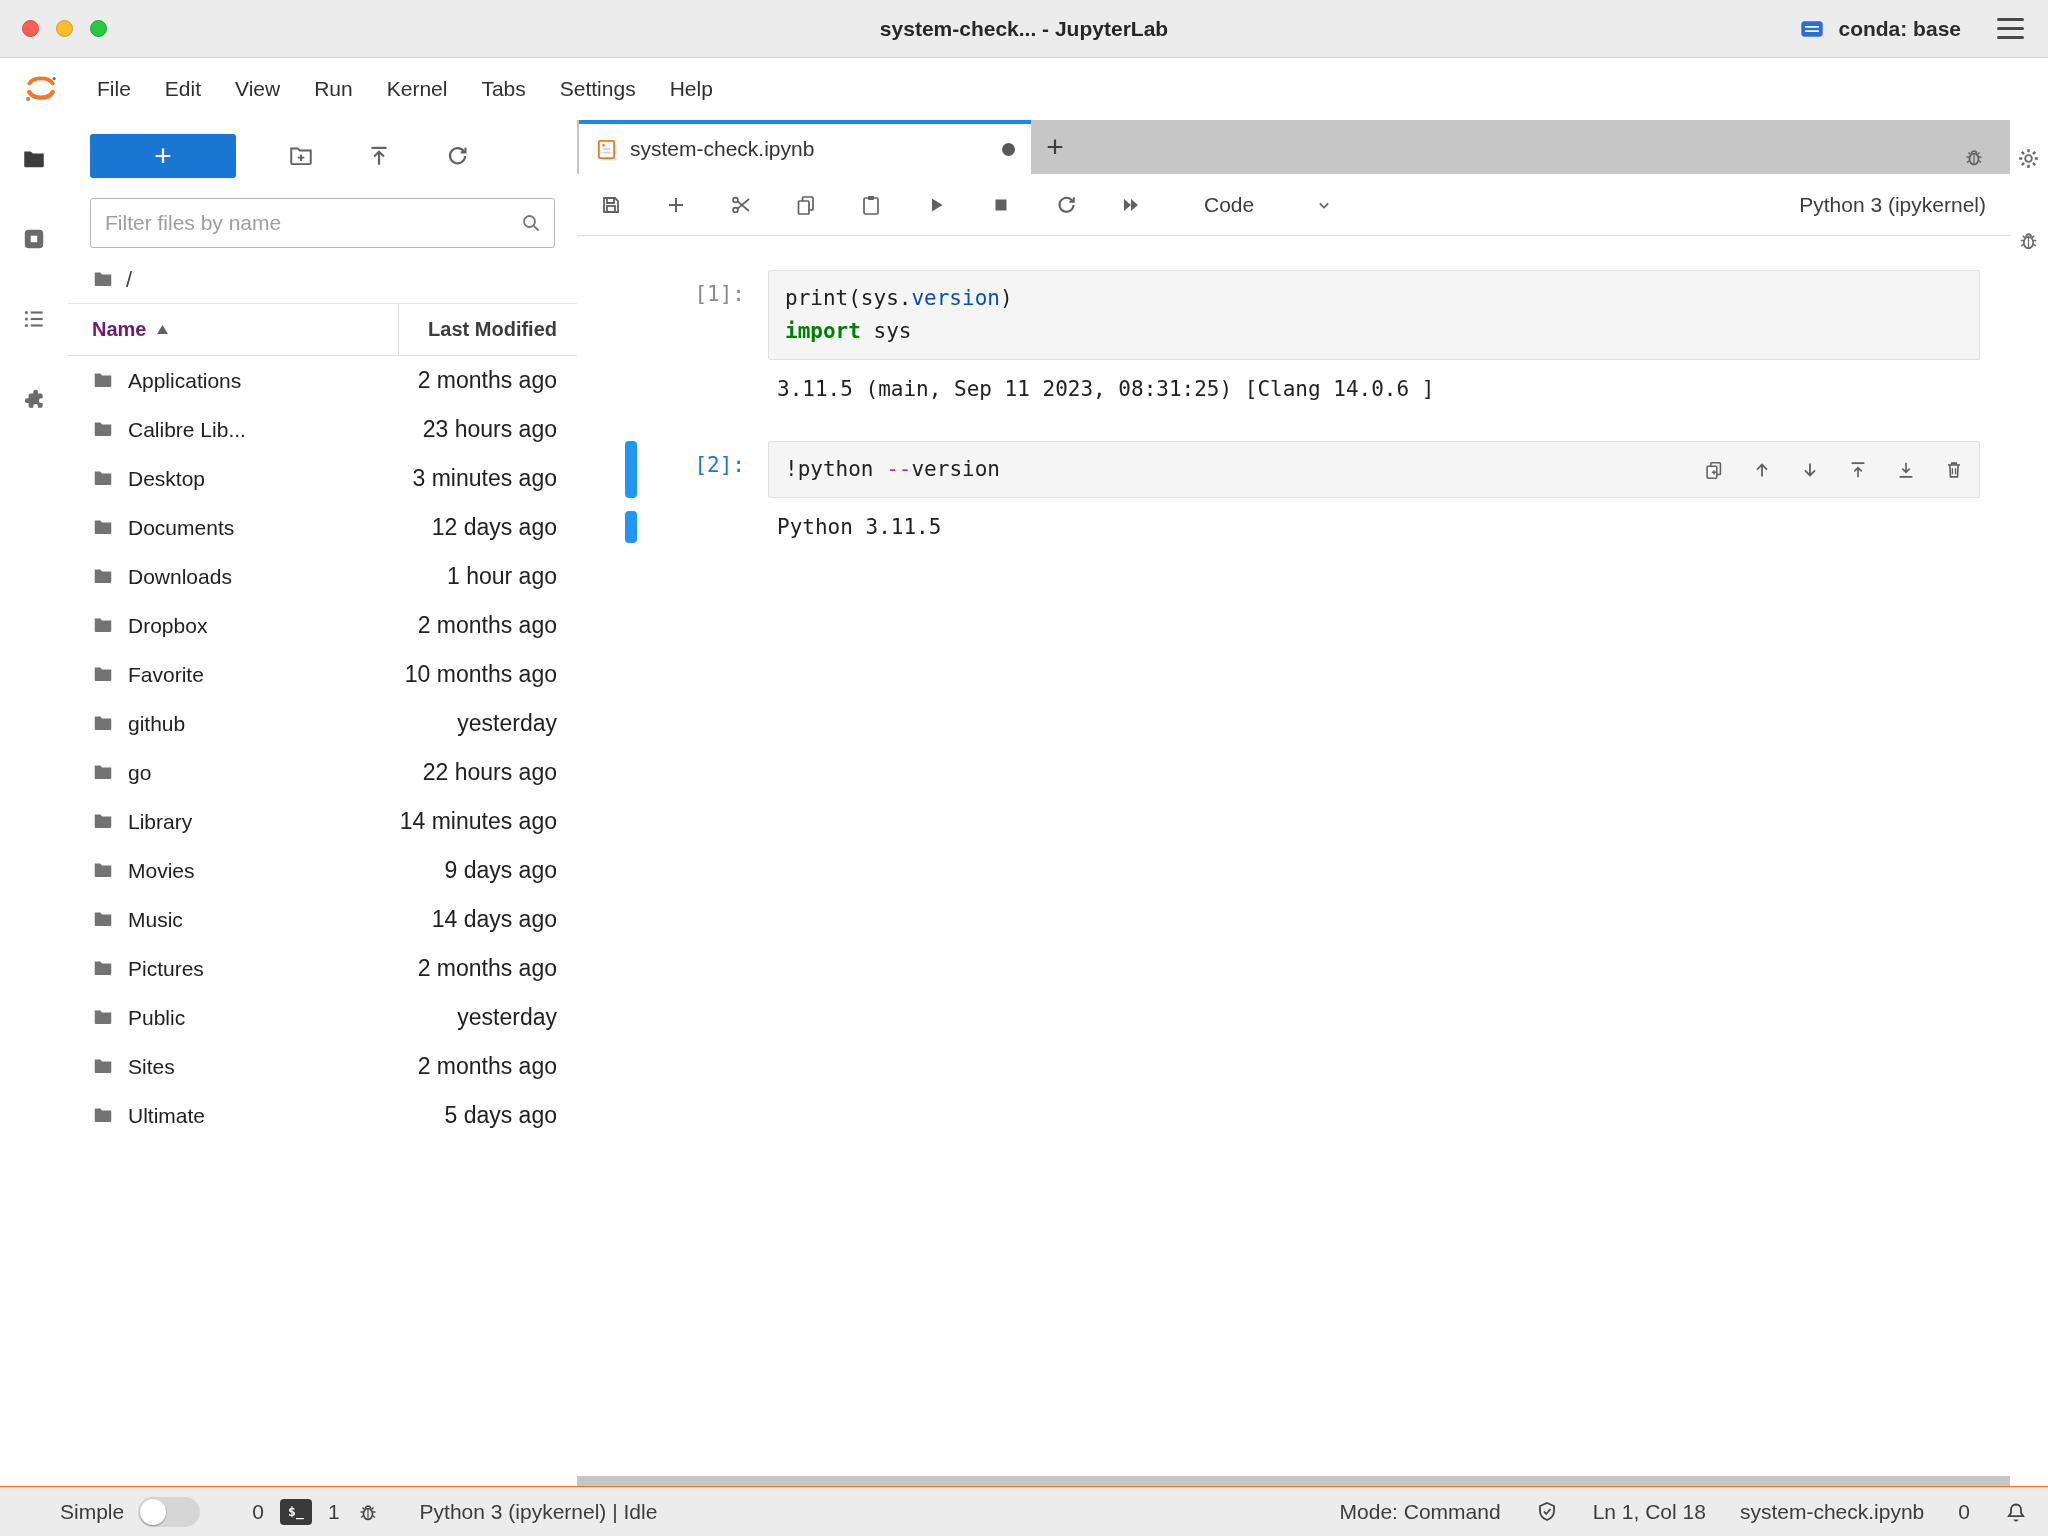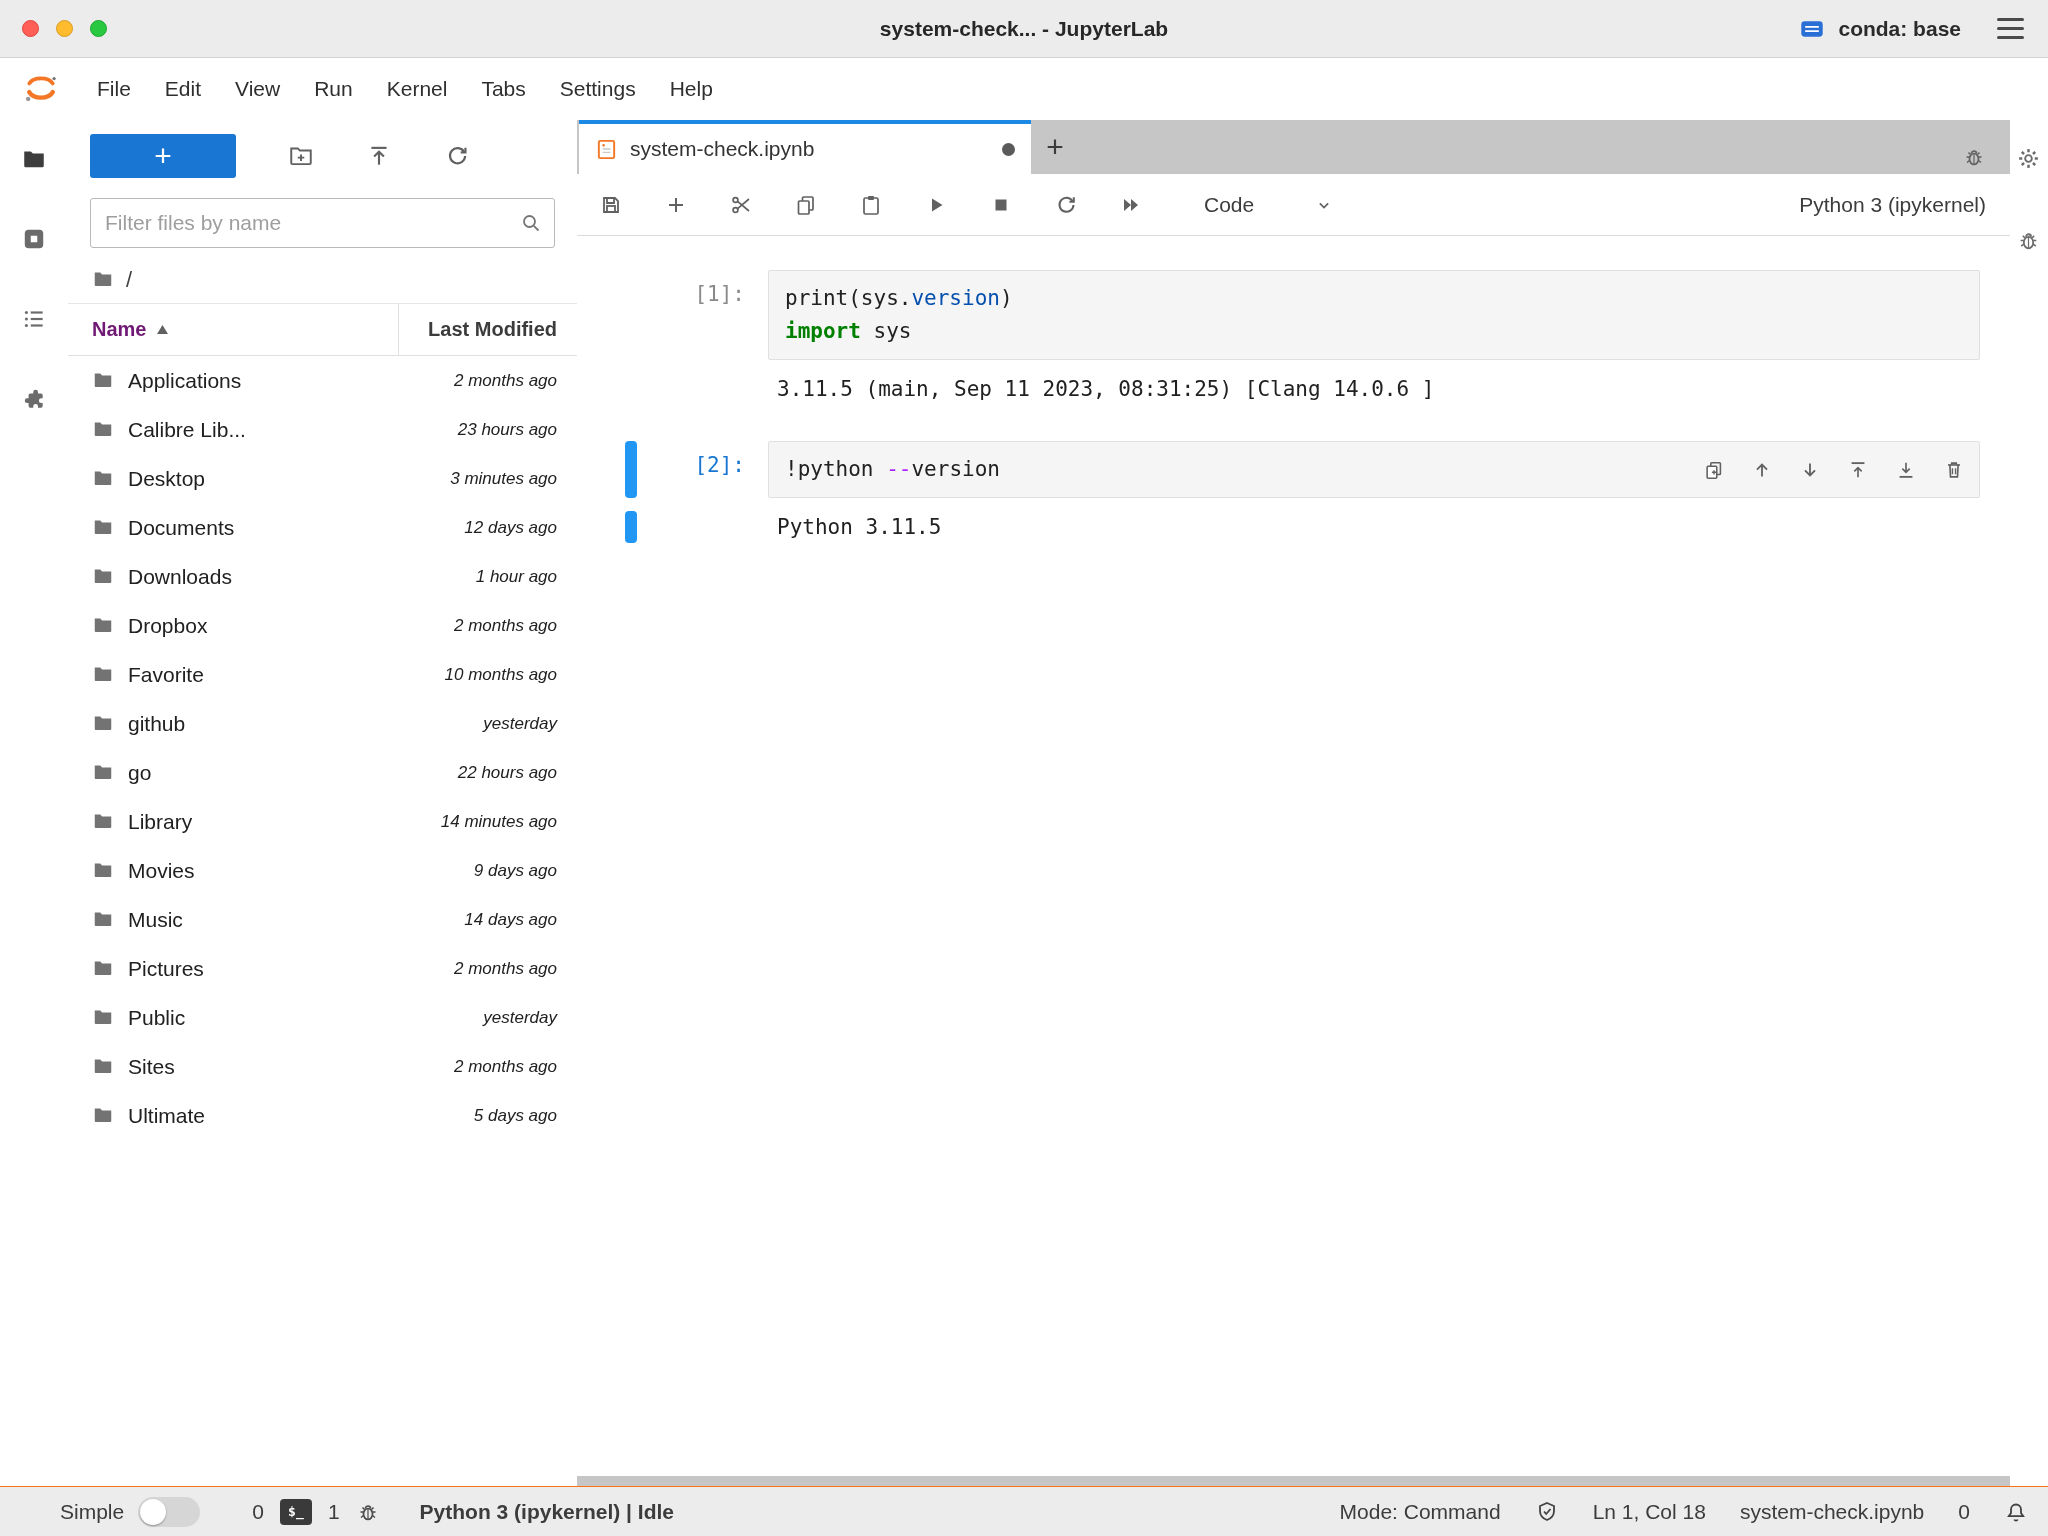--- a/index.html
+++ b/index.html
@@ -50,21 +50,21 @@
   .breadcrumb .crumb { font-size:22px; color:#424242; }
   .fb-header { display:flex; align-items:center; height:52px; border-bottom:1px solid #e0e0e0; }
   .fb-h-name { width:330px; padding-left:24px; font-size:20px; font-weight:700; color:#701a75;
                display:flex; align-items:center; gap:10px; }
   .fb-h-mod { flex:1; border-left:1px solid #e0e0e0; text-align:right; padding-right:20px; font-size:20px;
               font-weight:700; color:#3c3c3c; height:100%; display:flex; align-items:center; justify-content:flex-end; }
   .file-list { }
   .file-row { display:flex; align-items:center; height:49px; padding-left:24px; }
   .f-icon { width:24px; height:24px; display:flex; }
   .f-name { margin-left:12px; font-size:21px; color:#212121;text-align:center; }
-  .f-time { margin-left:auto; padding-right:20px; font-size:17px; color:#212121;font-style:italic; }
+  .f-time { margin-left:auto; padding-right:20px; font-size:23px; color:#212121; }
 
   
   .main { position:absolute; left:577px; right:38px; top:0; bottom:0; background:#c6c6c6;
           display:flex; flex-direction:column; padding-bottom:10px; }
   .tabstrip { height:54px; display:flex; align-items:stretch; }
   .tab { width:452px; margin-left:2px; background:#fff; border-top:4px solid #1e88e5;
          display:flex; align-items:center; padding:0 16px; gap:12px; }
   .tab-icon { width:23px; height:23px; display:flex; }
   .tab-title { font-size:21px; color:#333; flex:1; }
   .dirty-dot { width:13px; height:13px; border-radius:50%; background:#5a5a5a; }
@@ -108,21 +108,21 @@
                border-top:1px solid #f97316; display:flex; align-items:center; font-size:21px; color:#3c3c3c;
                padding:0 20px 0 60px; }
   .switch { width:62px; height:30px; border-radius:15px; background:#d6d6d6; position:relative; margin-left:14px; }
   .switch .knob { position:absolute; left:2px; top:2px; width:26px; height:26px; border-radius:50%; background:#fff;
                   box-shadow:0 1px 2px rgba(0,0,0,.35); }
   .term-badge { margin-left:16px; width:32px; height:26px; background:#3a3a3a; border-radius:4px; color:#fff;
                 font-family:"DejaVu Sans Mono",monospace; font-size:13px; font-weight:bold;
                 display:flex; align-items:center; justify-content:center; }
   .sb-icon { width:24px; height:24px; display:flex; }
   .sb-right { margin-left:auto; display:flex; align-items:center; gap:34px; }
-  .ml52 { margin-left:52px; } .ml16 { margin-left:16px; } .ml40 { margin-left:40px;font-weight:bold; }
+  .ml52 { margin-left:52px; } .ml16 { margin-left:16px; } .ml40 { margin-left:40px; }
 </style>
 </head>
 <body>
 
 <div class="screen">
 
   <div class="titlebar">
     <div class="traffic">
       <span class="light red"></span>
       <span class="light yellow"></span>

